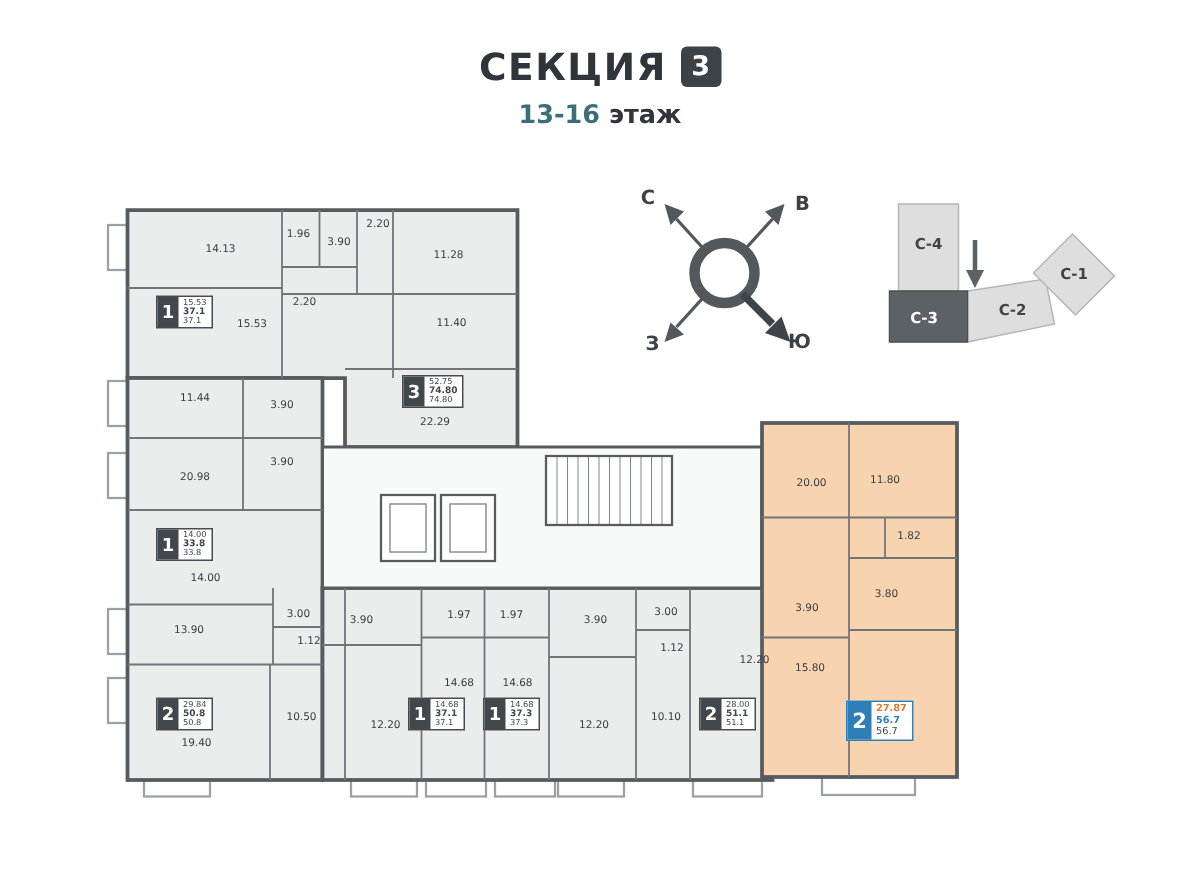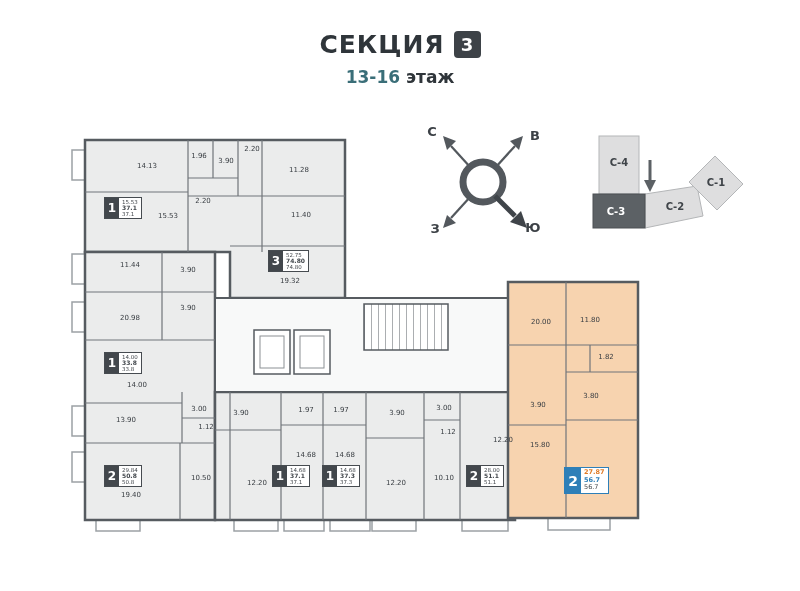--- a/index.html
+++ b/index.html
@@ -145,21 +145,21 @@
 
   <div class="labels-layer">
       <div class="room-label" style="left: 147px; top: 166px;">14.13</div>
       <div class="room-label" style="left: 199px; top: 156px;">1.96</div>
       <div class="room-label" style="left: 226px; top: 161px;">3.90</div>
       <div class="room-label" style="left: 252px; top: 149px;">2.20</div>
       <div class="room-label" style="left: 299px; top: 170px;">11.28</div>
       <div class="room-label" style="left: 203px; top: 201px;">2.20</div>
       <div class="room-label" style="left: 168px; top: 216px;">15.53</div>
       <div class="room-label" style="left: 301px; top: 215px;">11.40</div>
-      <div class="room-label" style="left: 290px; top: 281px;">19.32</div>
+      <div class="room-label" style="left: 290px; top: 281px;">22.29</div>
       <div class="room-label" style="left: 130px; top: 265px;">11.44</div>
       <div class="room-label" style="left: 188px; top: 270px;">3.90</div>
       <div class="room-label" style="left: 130px; top: 318px;">20.98</div>
       <div class="room-label" style="left: 188px; top: 308px;">3.90</div>
       <div class="room-label" style="left: 137px; top: 385px;">14.00</div>
       <div class="room-label" style="left: 126px; top: 420px;">13.90</div>
       <div class="room-label" style="left: 199px; top: 409px;">3.00</div>
       <div class="room-label" style="left: 206px; top: 427px;">1.12</div>
       <div class="room-label" style="left: 131px; top: 495px;">19.40</div>
       <div class="room-label" style="left: 201px; top: 478px;">10.50</div>

